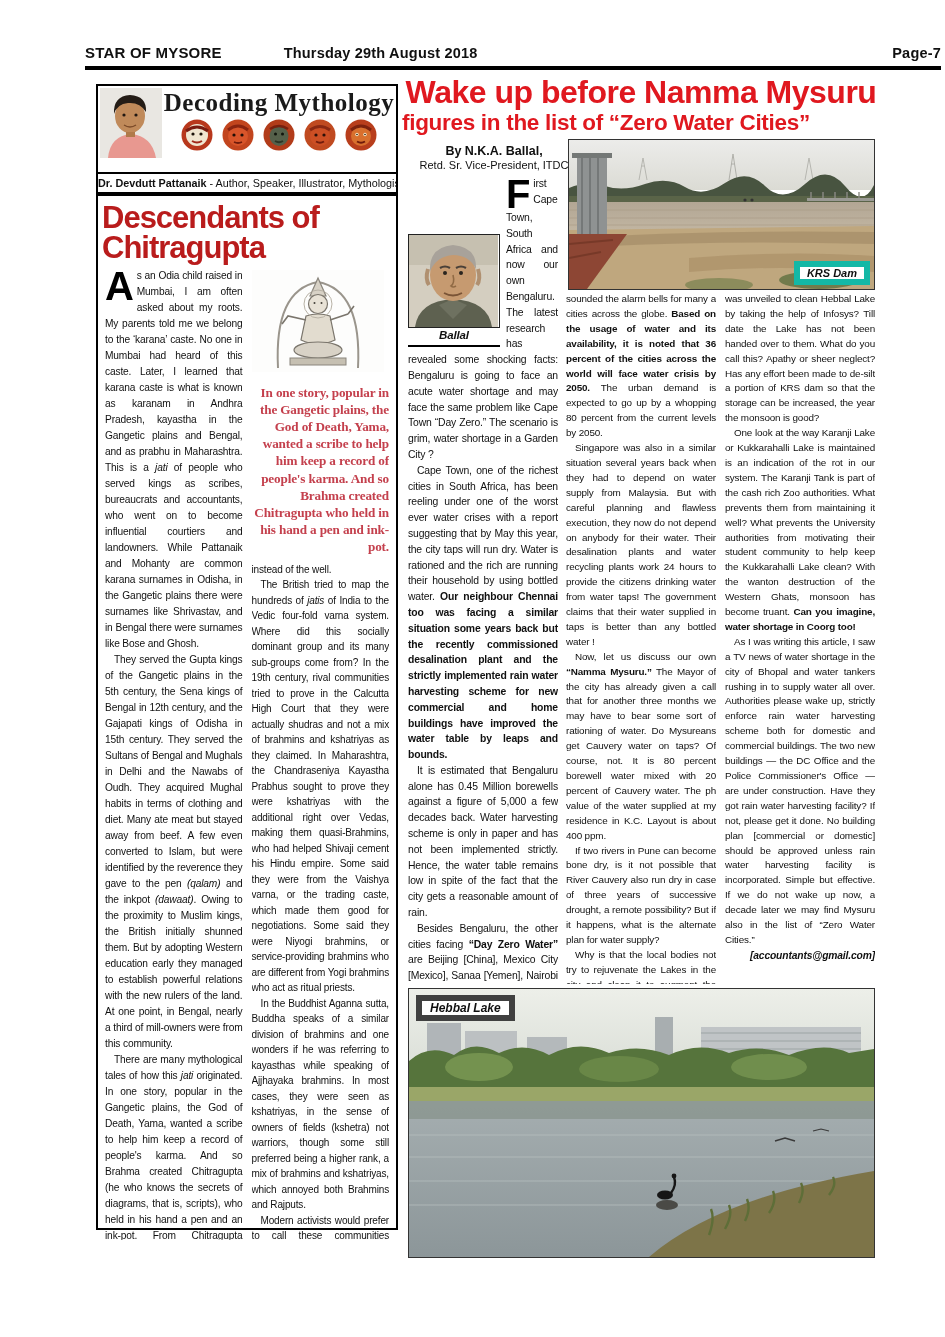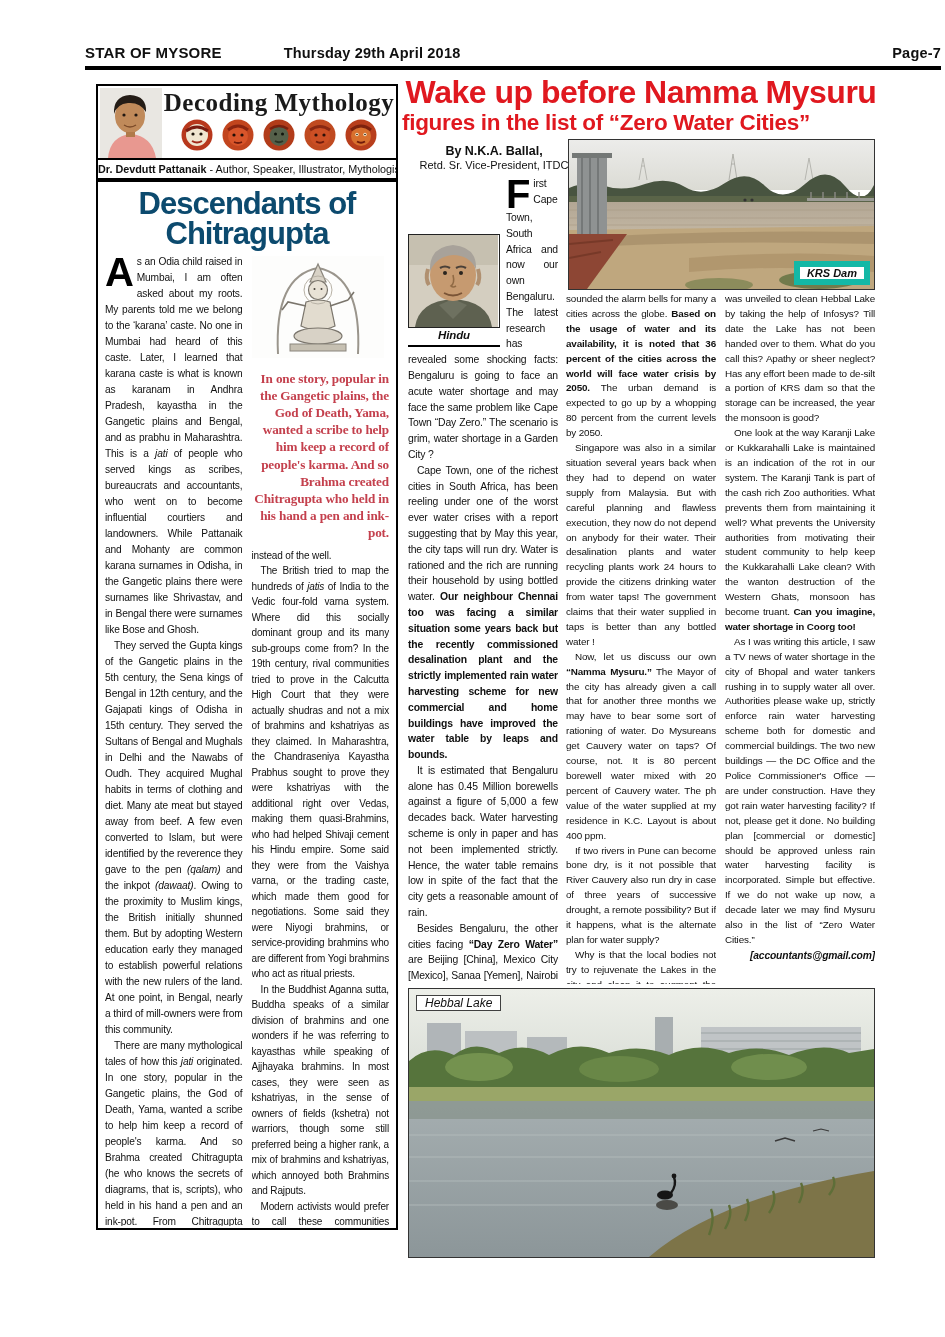--- a/index.html
+++ b/index.html
@@ -7,30 +7,30 @@
         font-family:"Liberation Sans",sans-serif;color:#101010;padding-left:28px;}
   
   #hdr{position:absolute;left:85px;top:44px;width:856px;display:flex;align-items:baseline;
        font-weight:bold;font-size:15px;letter-spacing:.2px;}
   #hdr .date{margin-left:62px;font-size:14.5px;}
   #hdr .pageno{margin-left:auto;font-size:14.5px;}
   #hdr-rule{position:absolute;left:85px;top:66px;width:856px;height:4px;background:#000;}
   
   #leftart{position:absolute;left:96px;top:84px;width:302px;height:1146px;
            border:2.5px solid #000;box-sizing:border-box;background:#fff;}
-  .mast{position:relative;height:72px;}
+  .mast{position:relative;height:86px;}
   .mast .photo{position:absolute;left:2px;top:2px;}
   .kicker{margin-left:64px;font-family:"Liberation Serif",serif;font-size:25px;font-weight:600;
           text-align:center;padding-top:3px;letter-spacing:.5px;color:#1a1a1a;}
   .masks{margin-left:64px;display:flex;justify-content:center;gap:9px;padding-top:2px;}
   .authorline{border-top:2px solid #000;border-bottom:4px solid #000;font-size:10.8px;
               text-align:center;padding:2.5px 0 3px;white-space:nowrap;overflow:hidden;}
   .authorline .b{font-weight:bold;}
-  #leftart h1{margin:7px 4px 5px;font-size:31px;line-height:30px;text-align:center;
-              font-weight:800;letter-spacing:-1px;color:#0c4a6e;}
+  #leftart h1{margin:7px 4px 5px;font-size:31px;line-height:30px;
+              font-weight:800;letter-spacing:-1px;color:#b91c1c;}
   .cols{display:flex;gap:9px;padding:0 7px;height:972px;overflow:hidden;}
   .col{flex:1;overflow:hidden;font-size:10.2px;line-height:16px;text-align:justify;
        letter-spacing:-.15px;}
   .col.second{line-height:15.5px;font-size:10px;}
   .col p{margin:0;text-indent:9px;}
   .col p.ni,#rc1 p.ni,#rc2 p.ni,#rc3 p.ni{text-indent:0;}
   .dropcap{float:left;font-size:40px;line-height:32px;font-weight:bold;padding:2px 3px 0 0;color:#000;}
   .b{font-weight:bold;} .i{font-style:italic;}
   .chitra{height:104px;margin:2px 0 3px;text-align:center;}
   .pullquote{font-family:"Liberation Serif",serif;color:var(--quote-red,#c4404d);font-size:13.2px;
@@ -53,32 +53,32 @@
   #rc1{left:408px;top:176px;width:150px;height:806px;font-size:10.4px;line-height:15.8px;}
   #rc2{left:566px;top:292px;width:150px;height:692px;font-size:9.9px;line-height:14.9px;}
   #rc3{left:725px;top:292px;width:150px;height:692px;font-size:9.9px;line-height:14.9px;}
   .ballalfig{float:left;width:92px;margin:58px 6px 3px 0;}
   .ballalfig .frame{border:1.5px solid #222;}
   .ballalfig figcaption{text-align:center;font-size:11.5px;font-weight:bold;font-style:italic;
        border-bottom:2px solid #000;padding:0 0 1px;}
   .signoff{font-weight:bold;font-style:italic;text-align:right;font-size:10.3px;margin-top:1px;}
   .hebbal{position:absolute;left:408px;top:988px;width:467px;height:270px;border:1px solid #333;
        box-sizing:border-box;overflow:hidden;}
-  .hebbal figcaption{position:absolute;left:7px;top:6px;background:#fff;border:1px solid #404040;
-       padding:0 8px;font-size:12px;font-weight:normal;font-style:italic;}
+  .hebbal figcaption{position:absolute;left:7px;top:6px;background:#fff;border:6px solid #404040;
+       padding:0 8px;font-size:12px;font-weight:bold;font-style:italic;}
   svg{display:block;}
 </style>
 </head>
 <body>
 
 <div id="page">
 
   <div id="hdr">
     <span>STAR OF MYSORE</span>
-    <span class="date">Thursday 29th April 2018</span>
+    <span class="date">Thursday 29th August 2018</span>
     <span class="pageno">Page-7</span>
   </div>
   <div id="hdr-rule"></div>
 
   <section id="leftart">
     <div class="mast">
       <span class="photo">
         <svg width="62" height="70" viewBox="0 0 62 70">
           <rect width="62" height="70" fill="#e9e7e2"></rect>
           <path d="M8,70 Q10,48 31,46 Q52,48 56,70 Z" fill="#e89890"></path>
@@ -241,21 +241,21 @@
           <ellipse cx="44" cy="40" rx="23" ry="26" fill="#c69a70"></ellipse>
           <path d="M21,36 Q20,12 44,10 Q68,12 67,34 Q60,20 44,20 Q28,21 21,36 Z" fill="#a8a29a"></path>
           <path d="M19,34 Q16,44 20,50 M69,34 Q72,44 68,50" stroke="#b09070" stroke-width="4" fill="none"></path>
           <path d="M31,33 Q36,30 41,33 M47,33 Q52,30 57,33" stroke="#4a4038" stroke-width="2.2" fill="none"></path>
           <circle cx="36" cy="38" r="2" fill="#2a241e"></circle>
             <circle cx="52" cy="38" r="2" fill="#2a241e"></circle>
           <path d="M44,40 Q46,48 42,51 Q44,53 47,51" stroke="#906a44" stroke-width="1.6" fill="none"></path>
           <path d="M35,58 Q44,63 53,58" stroke="#7a5436" stroke-width="1.8" fill="none"></path>
         </svg>
       </div>
-      <figcaption>Hindu</figcaption>
+      <figcaption>Ballal</figcaption>
     </figure>
     <div>
         <p class="ni"><span class="dropcap">F</span><span>irst Cape Town, South Africa and now our own Bengaluru. The latest research has revealed some shocking facts: Bengaluru is going to face an acute water shortage and may face the same problem like Cape Town “Day Zero.” The scenario is grim, water shortage in a Garden City ?</span></p>
         <p><span>Cape Town, one of the richest cities in South Africa, has been reeling under one of the worst ever water crises with a report suggesting that by May this year, the city taps will run dry. Water is rationed and the rich are running their household by using bottled water. </span><span class="b">Our neighbour Chennai too was facing a similar situation some years back but the recently commissioned desalination plant and the strictly implemented rain water harvesting scheme for new commercial and home buildings have improved the water table by leaps and bounds.</span></p>
         <p><span>It is estimated that Bengaluru alone has 0.45 Million borewells against a figure of 5,000 a few decades back. Water harvesting scheme is only in paper and has not been implemented strictly. Hence, the water table remains low in spite of the fact that the city gets a reasonable amount of rain.</span></p>
         <p><span>Besides Bengaluru, the other cities facing </span><span class="b">“Day Zero Water”</span><span> are Beijing [China], Mexico City [Mexico], Sanaa [Yemen], Nairobi [Kenya], Istanbul [Turkey], Sao Paulo [Brazil], Karachi [Pakistan], Buenos Aires [Argentina] and Kabul [Afghanistan]. The assessment was done by a group called “Down to Earth,” a magazine published by green think-tank Centre for Science and Environment. They have</span></p>
       </div>
   </div>
 
   <div class="rcol" id="rc2">

